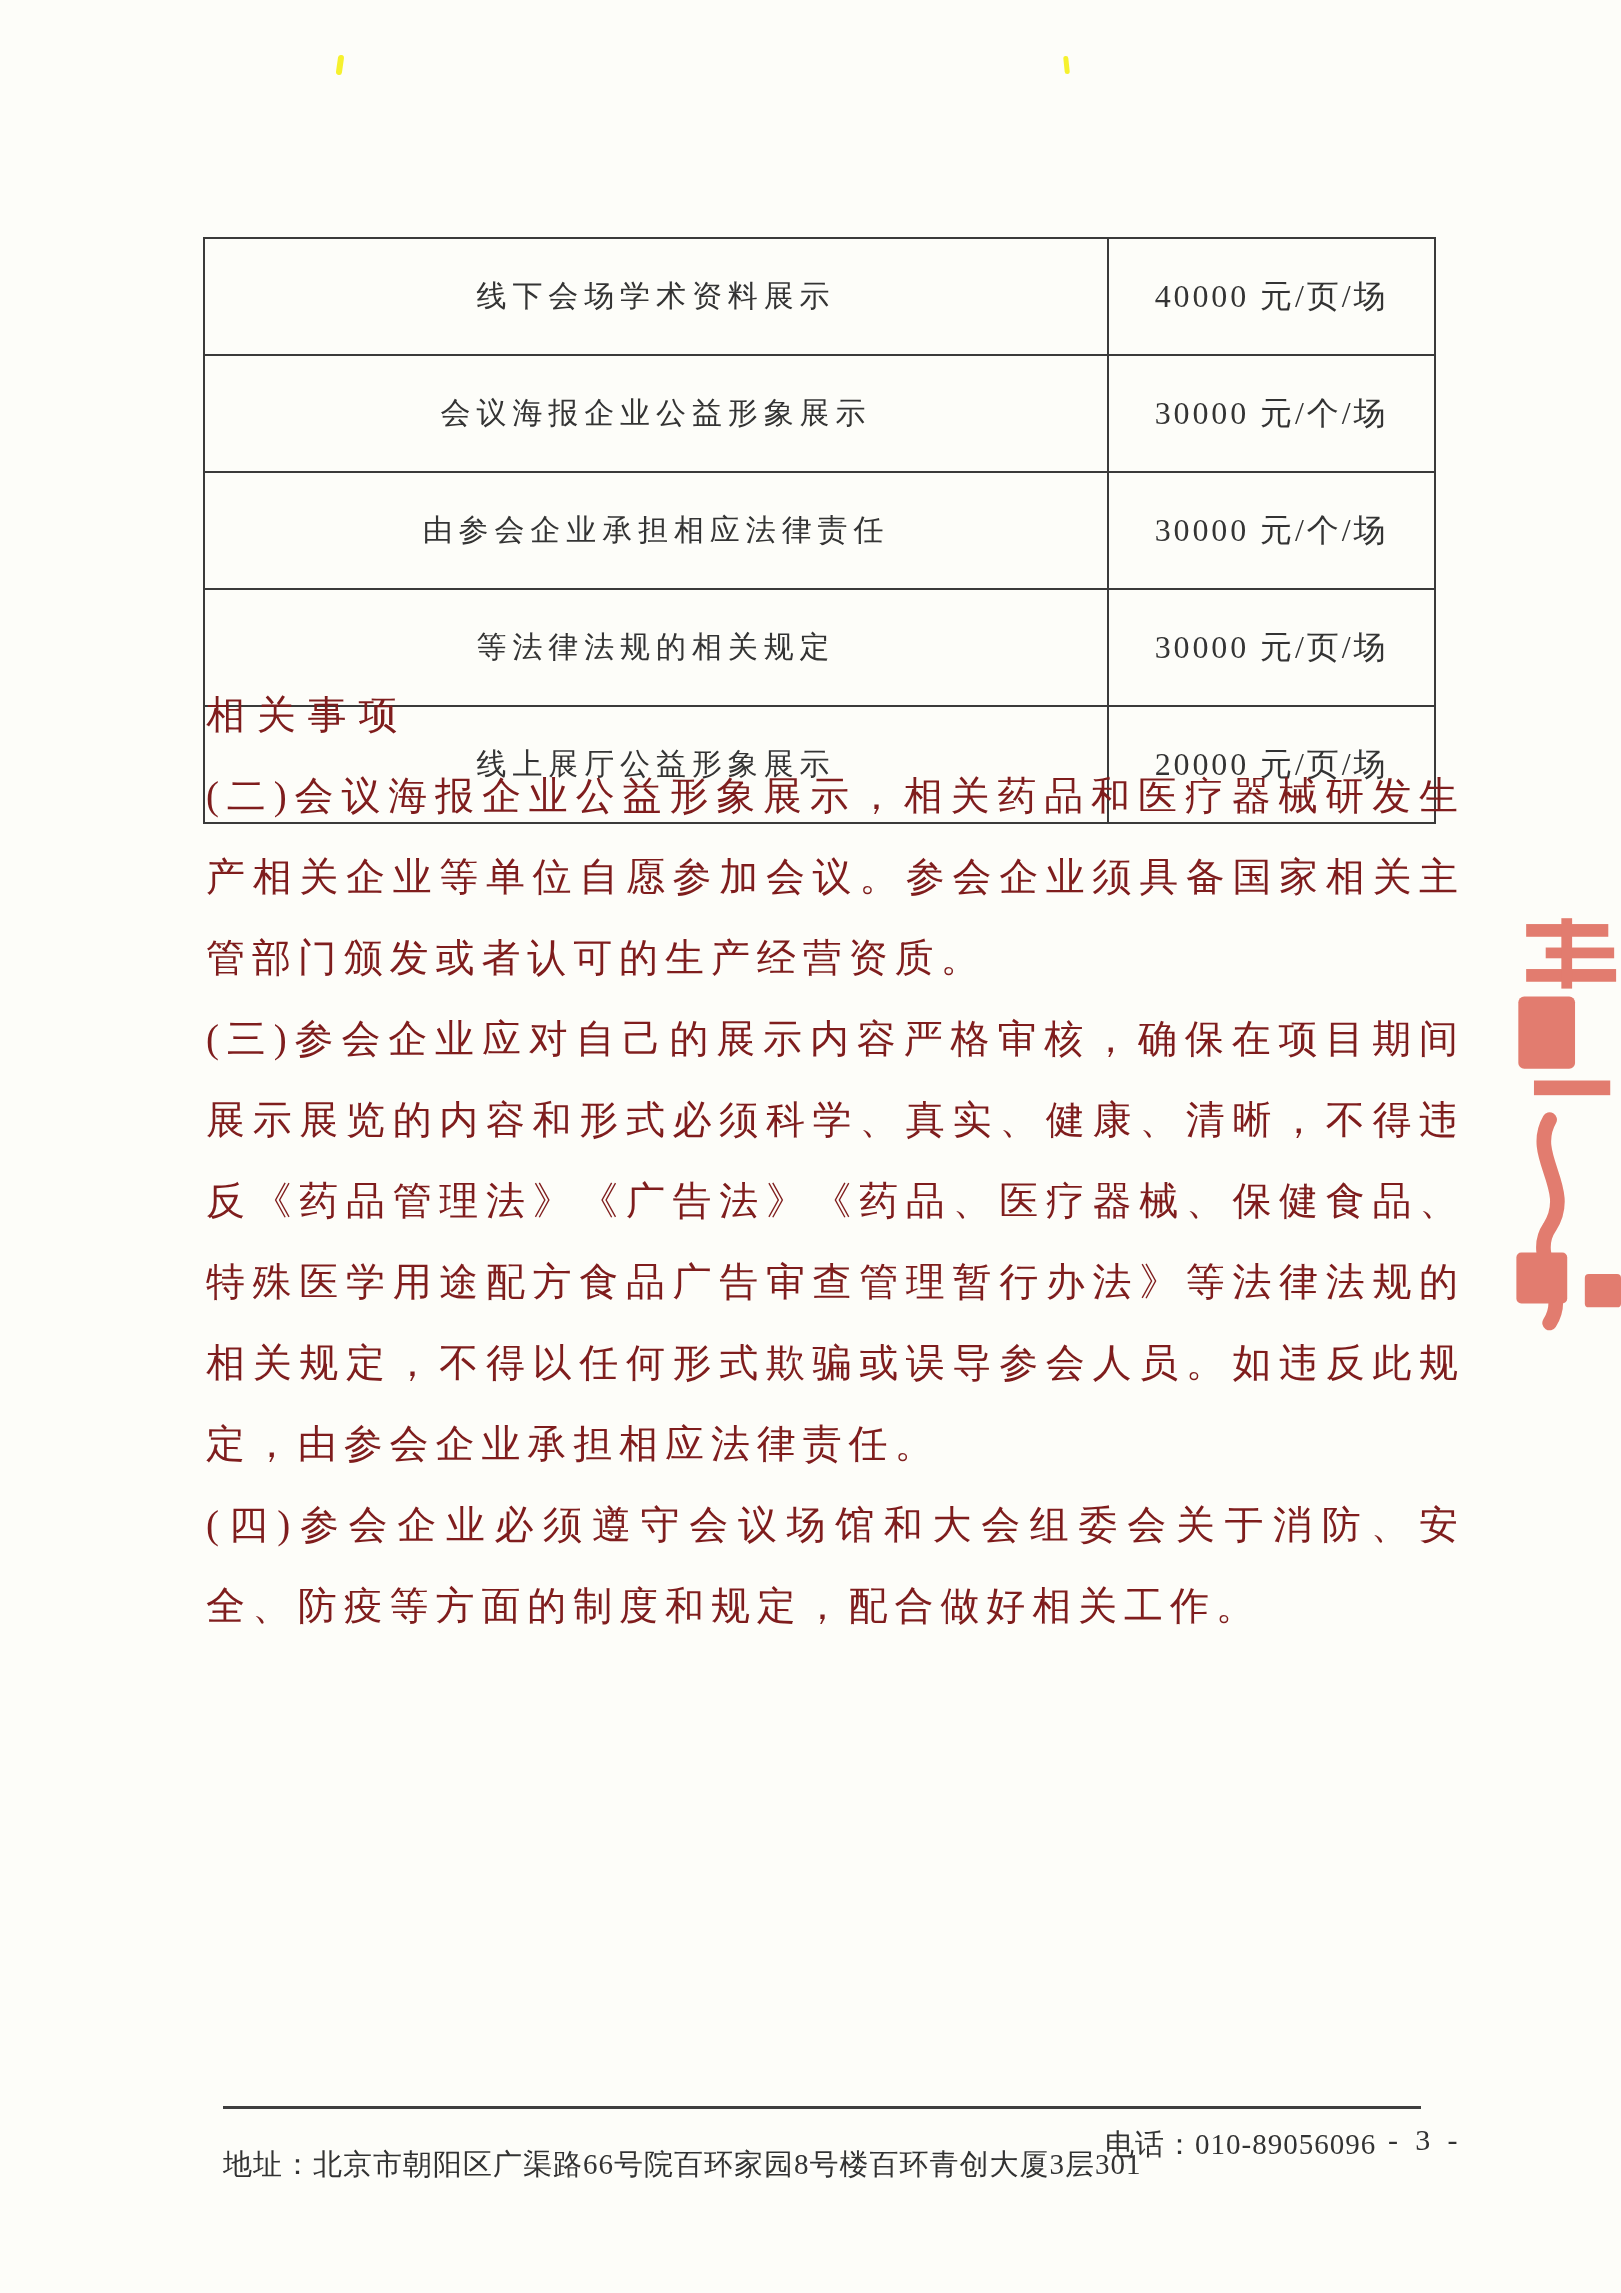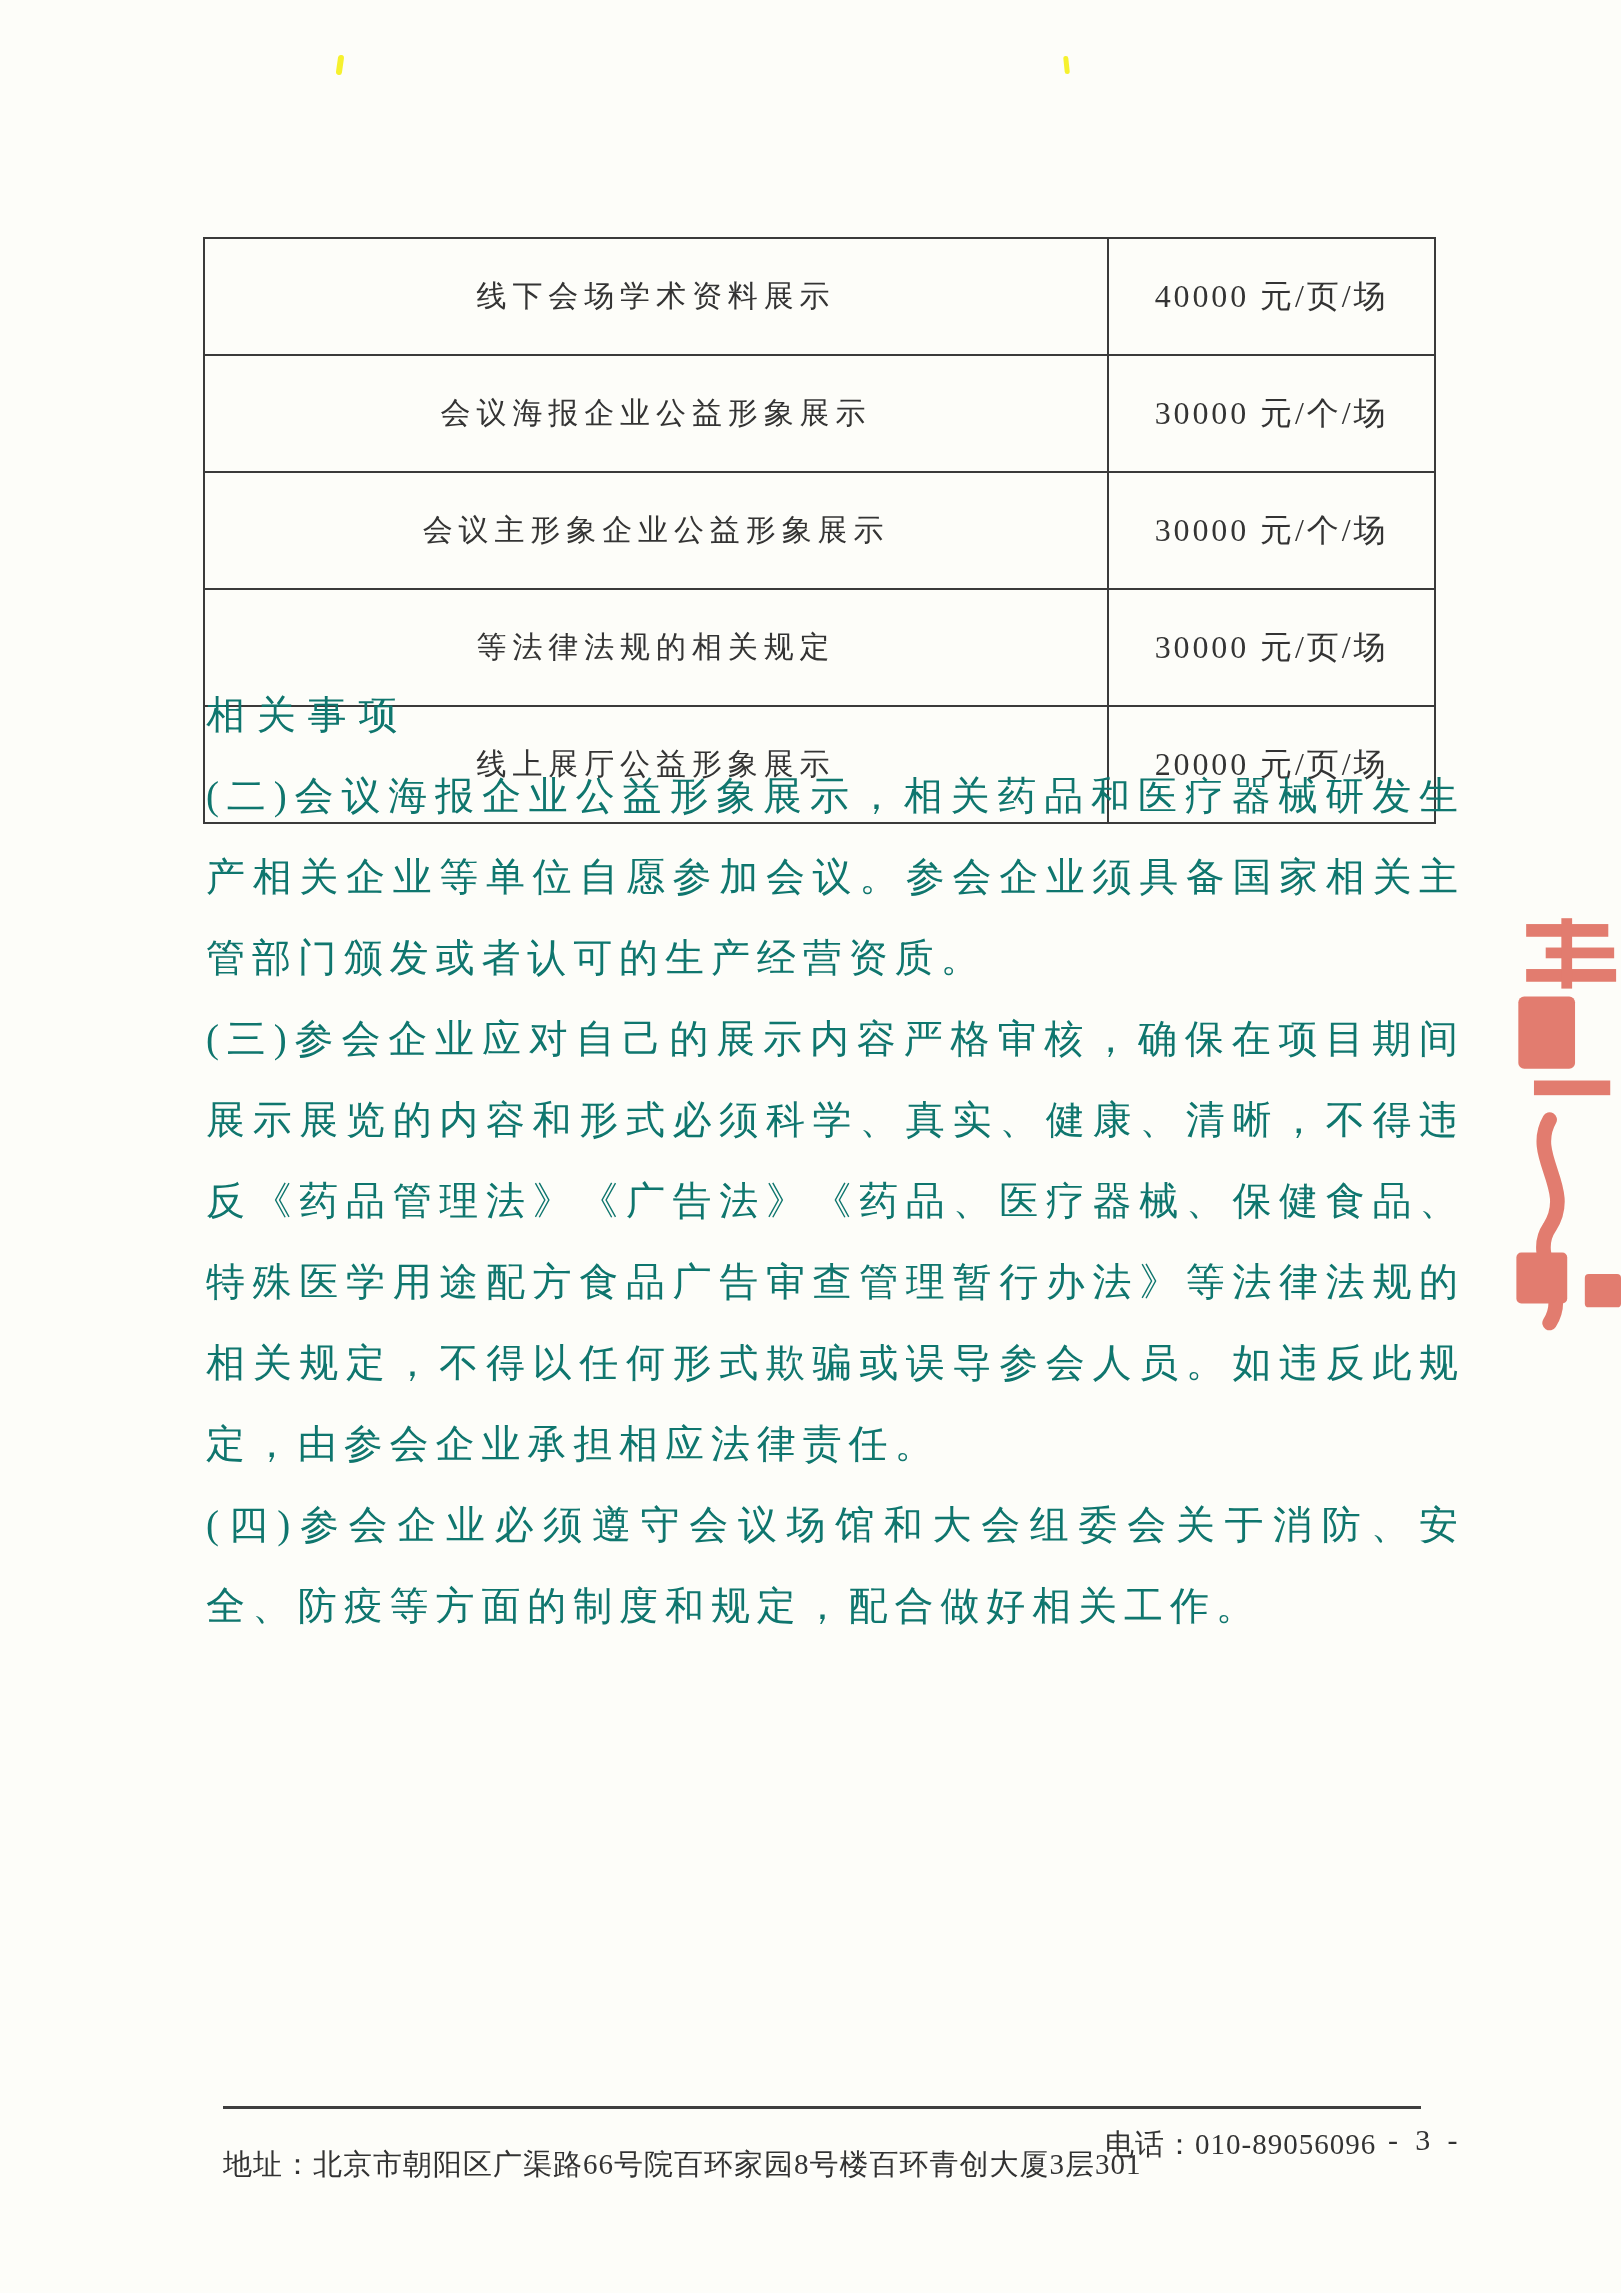--- a/index.html
+++ b/index.html
@@ -28,21 +28,21 @@
     height:83px;text-align:center;vertical-align:middle;padding:16px;
     color:#343434;
   }
   td.cell-item{width:870px;font-size:30px;letter-spacing:5.9px;}
   td.cell-price{font-size:32px;letter-spacing:2.9px;}
 
   
   .body-text{
     position:absolute;left:206px;top:674px;width:1259px;
     font-size:39px;line-height:81px;letter-spacing:6.9px;
-    color:#0f766e;
+    color:#7f1d1d;
   }
   .body-text .heading{letter-spacing:11.8px;}
   .body-text p{margin:0;text-align:justify;}
 
   
   .stamp{position:absolute;right:0;top:863px;width:132px;height:480px;
          color:var(--stamp-red,#d6402e);opacity:.68;}
 
   
   .footer-rule{position:absolute;left:223px;top:2106px;width:1198px;height:2.9px;
@@ -63,21 +63,21 @@
     <tbody>
       <tr>
         <td class="cell-item">线下会场学术资料展示</td>
         <td class="cell-price">40000 元/页/场</td>
       </tr>
       <tr>
         <td class="cell-item">会议海报企业公益形象展示</td>
         <td class="cell-price">30000 元/个/场</td>
       </tr>
       <tr>
-        <td class="cell-item">会议主形象企业公益形象展示</td>
+        <td class="cell-item">由参会企业承担相应法律责任</td>
         <td class="cell-price">30000 元/个/场</td>
       </tr>
       <tr>
         <td class="cell-item">等法律法规的相关规定</td>
         <td class="cell-price">30000 元/页/场</td>
       </tr>
       <tr>
         <td class="cell-item">线上展厅公益形象展示</td>
         <td class="cell-price">20000 元/页/场</td>
       </tr>

